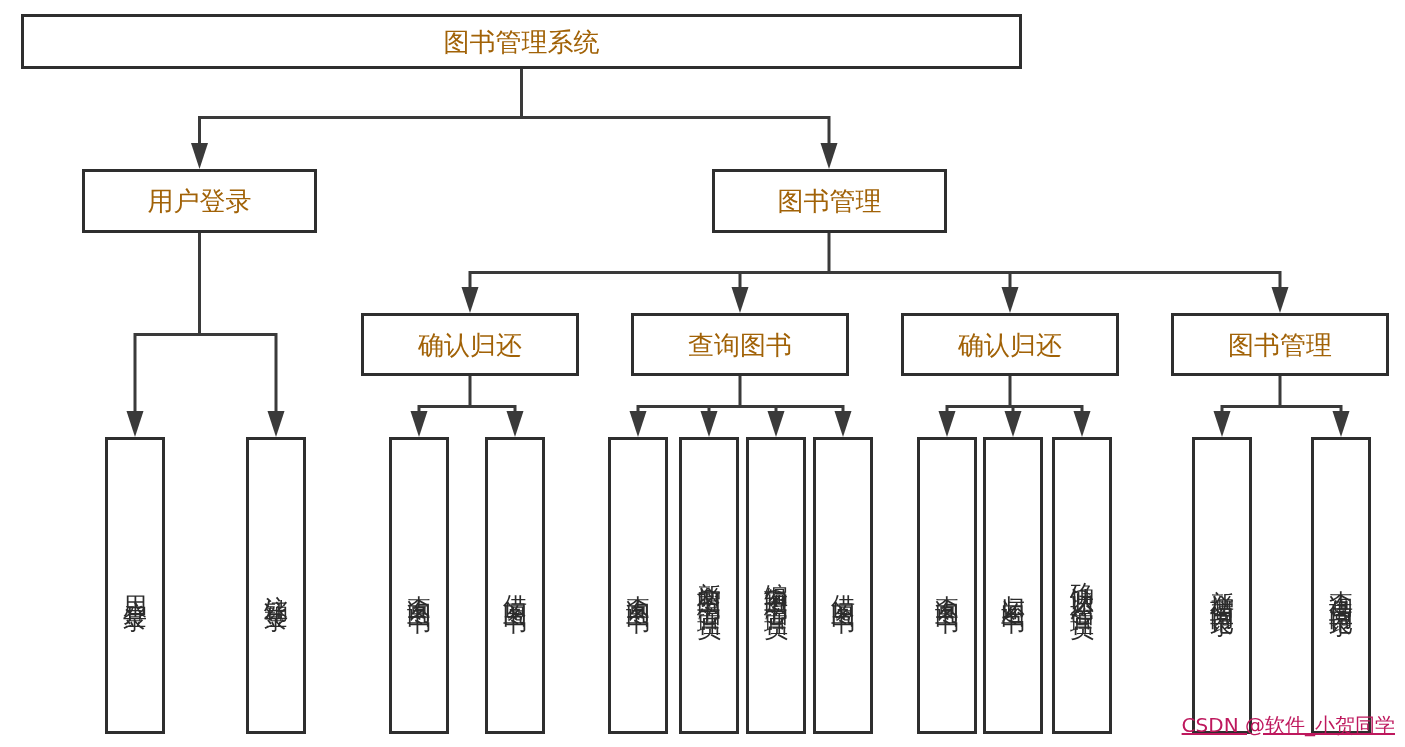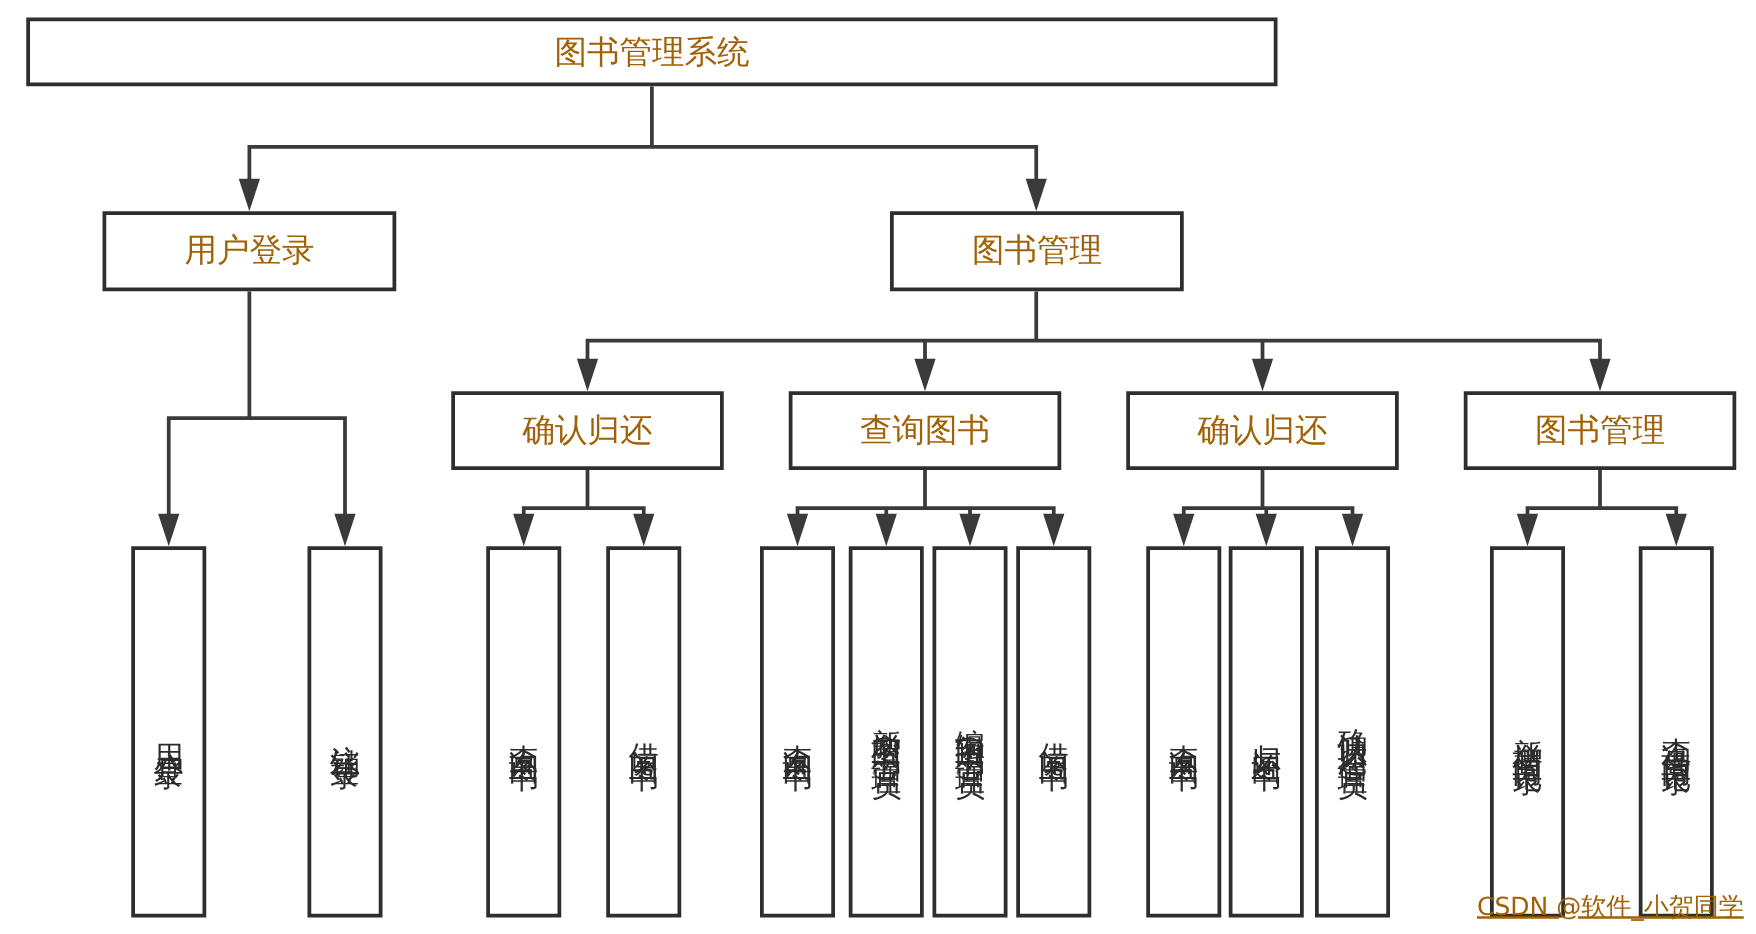--- a/index.html
+++ b/index.html
@@ -28,21 +28,21 @@
     font-size:26px;color:#a16207;line-height:1;white-space:nowrap;
   }
   .vlabel{
     writing-mode:vertical-rl;
     text-orientation:mixed;
     font-size:24px;letter-spacing:5px;line-height:1;
     color:#2b2b2b;
   }
   .watermark{
     position:absolute;right:10px;bottom:8px;
-    font-size:20px;color:#a16207;
+    font-size:20px;color:#be185d;
     text-decoration:underline;
     white-space:nowrap;z-index:5;
   }
 </style>
 </head>
 <body>
 
 <div class="canvas">
 
   <svg class="wires" width="1405" height="747" viewBox="0 0 1405 747">

